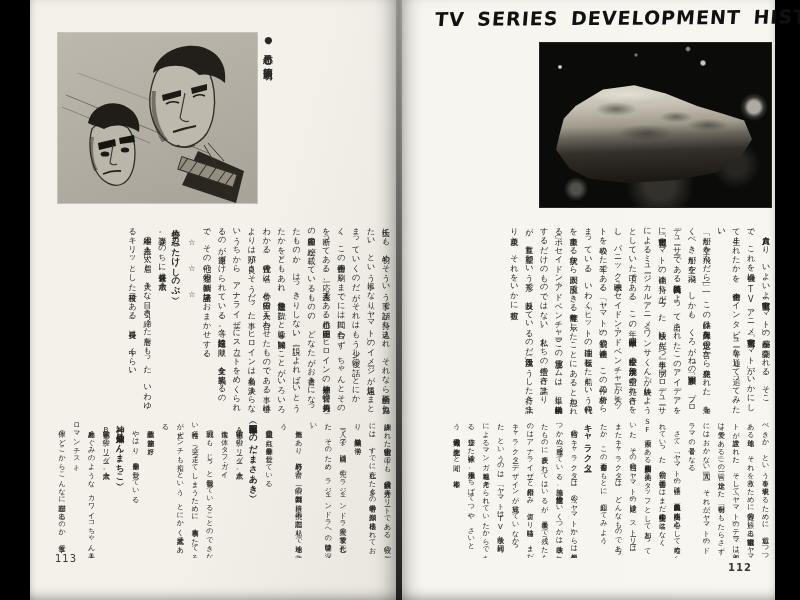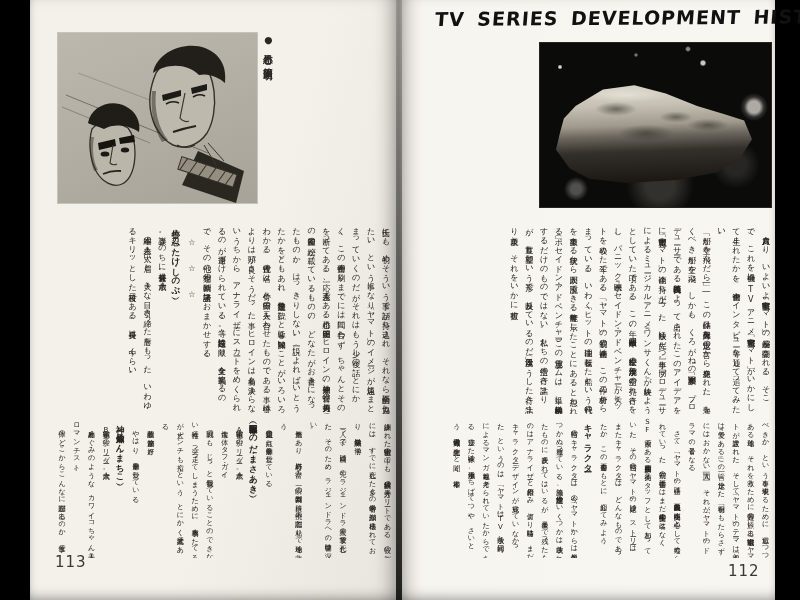--- a/index.html
+++ b/index.html
@@ -23,23 +23,23 @@
   .vtext,.vband{writing-mode:vertical-rl;text-orientation:upright;}
   .vband{position:absolute;white-space:pre-line;overflow:hidden;color:#24221f;
          letter-spacing:.2px;}
   .vhead{font-weight:bold;font-size:8.5px;}
   .band-lu{left:5px;top:222px;width:357px;height:192px;font-size:8px;line-height:14.9px;}
   .band-ll{left:8px;top:418px;width:356px;height:140px;font-size:7px;line-height:14.8px;}
   .band-ru{left:6px;top:222px;width:368px;height:192px;font-size:8px;line-height:14.8px;}
   .band-rl{left:6px;top:418px;width:368px;height:140px;font-size:7px;line-height:14.7px;}
   .caption{position:absolute;left:231px;top:34px;height:125px;font-size:9.5px;
            font-weight:bold;color:#2a2825;letter-spacing:1px;}
-  .pagenum{position:absolute;font-size:15px;color:#3a3835;letter-spacing:1px;}
+  .pagenum{position:absolute;font-size:10px;color:#3a3835;letter-spacing:1px;}
   #pagenum-113{left:25px;top:553px;}
-  #pagenum-112{left:330px;top:562px;}
+  #pagenum-112{left:330px;top:562px;font-weight:bold;}
   .hist-title{position:absolute;left:38px;top:8px;width:330px;font-size:19px;
     font-weight:bold;color:#111;letter-spacing:1px;word-spacing:5px;
     transform:skewX(-5deg) rotate(-.4deg);transform-origin:left top;white-space:nowrap;}
   
   .sketch{position:absolute;left:28px;top:33px;width:199px;height:170px;
     background:linear-gradient(160deg,#bcb8ad 0%,#b1ada2 55%,#a7a398 100%);
     box-shadow:0 0 0 1px rgba(60,58,52,.25);}
   
   .photo{position:absolute;left:142px;top:43px;width:231px;height:164px;
     background:#0b0b0a;outline:1px solid #26241f;}

